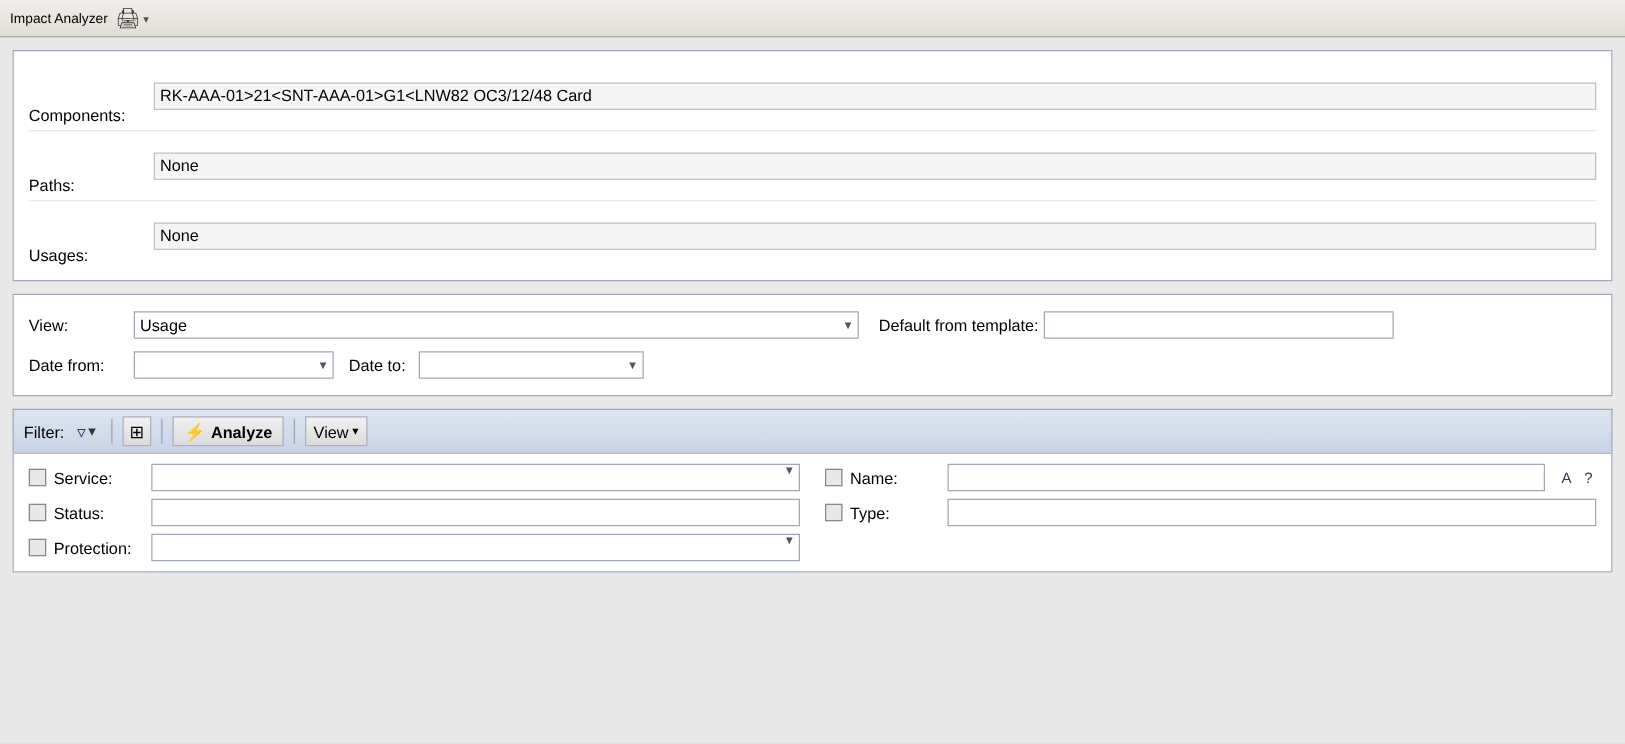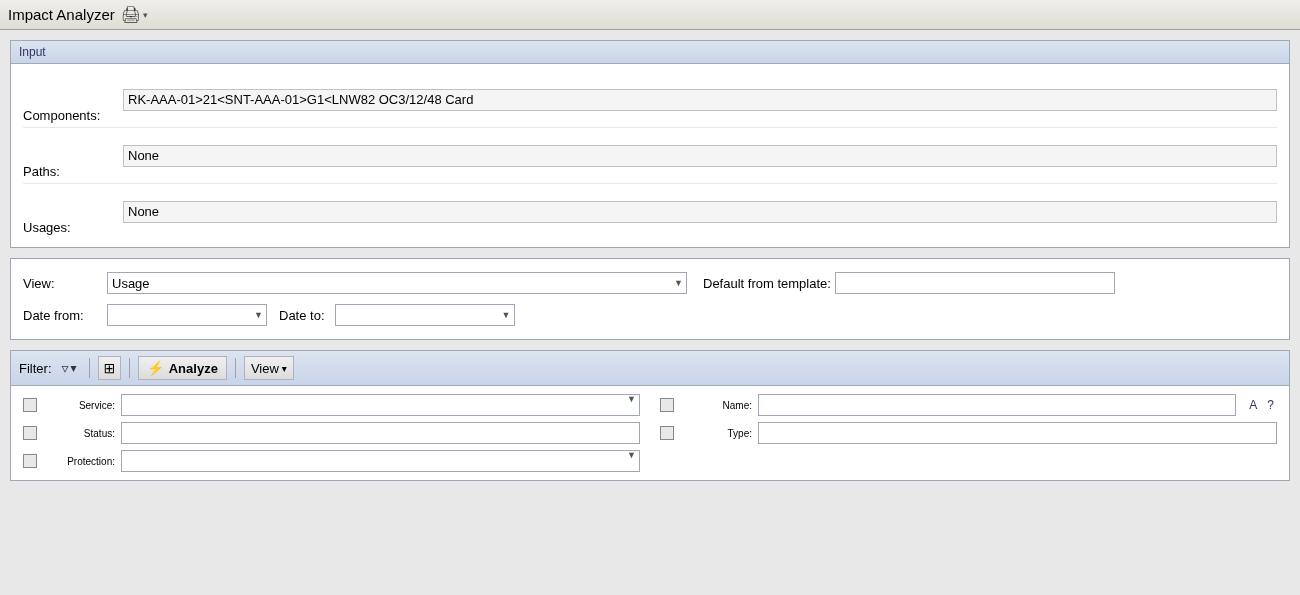--- a/index.html
+++ b/index.html
@@ -17,21 +17,21 @@
     .title-bar {
       background: linear-gradient(to bottom, #f0eeea, #e0ddd5);
       border-bottom: 1px solid #a0a0a0;
       padding: 5px 8px;
       display: flex;
       align-items: center;
       gap: 6px;
       height: 30px;
     }
     .title-text {
-      font-size: 15px;
+      font-size: 11px;
       font-weight: normal;
       color: #000;
     }
     .print-btn {
       display: flex;
       align-items: center;
       gap: 2px;
       cursor: pointer;
       background: none;
       border: none;
@@ -254,25 +254,24 @@
       height: 14px;
       border: 1px solid #888;
       background: #e8e8e8;
       flex-shrink: 0;
       display: flex;
       align-items: center;
       justify-content: center;
       cursor: pointer;
     }
     .filter-field-label {
-      font-size: 10px;
+      font-size: 13px;
       width: 72px;
       flex-shrink: 0;
       color: #000;
-      text-align: right;
     }
     .filter-select-wrapper {
       position: relative;
       flex: 1;
     }
     .filter-select {
       appearance: none;
       -webkit-appearance: none;
       width: 100%;
       height: 22px;
@@ -320,21 +319,20 @@
   <span class="title-text">Impact Analyzer</span>
   <button class="print-btn">
     <span class="print-icon">🖨</span>
     <span class="dropdown-arrow-small">▾</span>
   </button>
 </div>
 
 <div class="main-content">
 
   <div class="section">
-    <div class="section-header">Input</div>
     <div class="section-body">
 
       <div class="input-row">
         <div class="row-label">Components:</div>
         <div class="row-value">RK-AAA-01&gt;21&lt;SNT-AAA-01&gt;G1&lt;LNW82 OC3/12/48 Card</div>
       </div>
       <div class="input-row">
         <div class="row-label">Paths:</div>
         <div class="row-value">None</div>
       </div>

